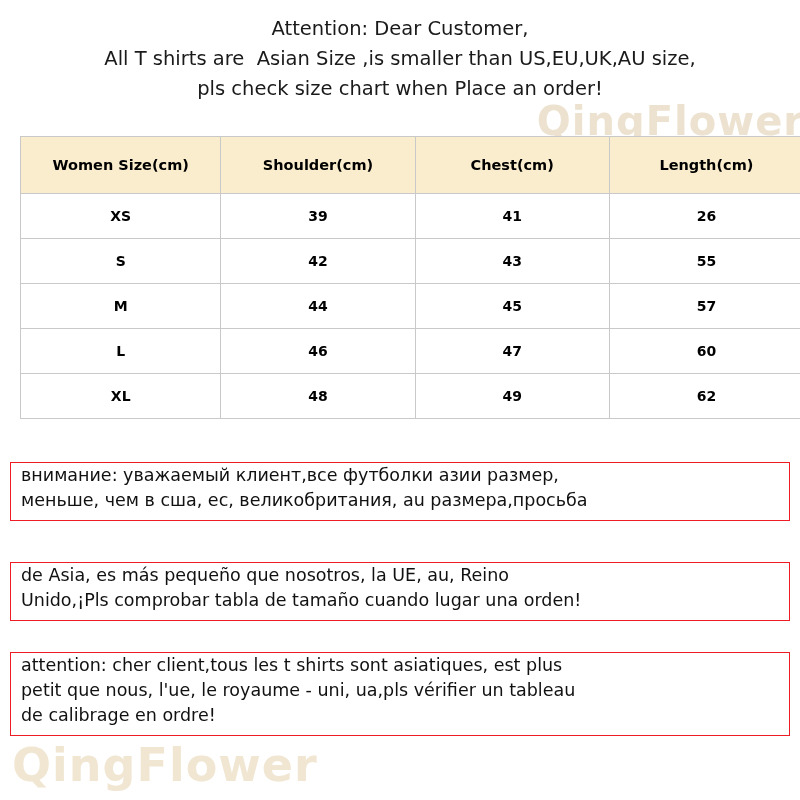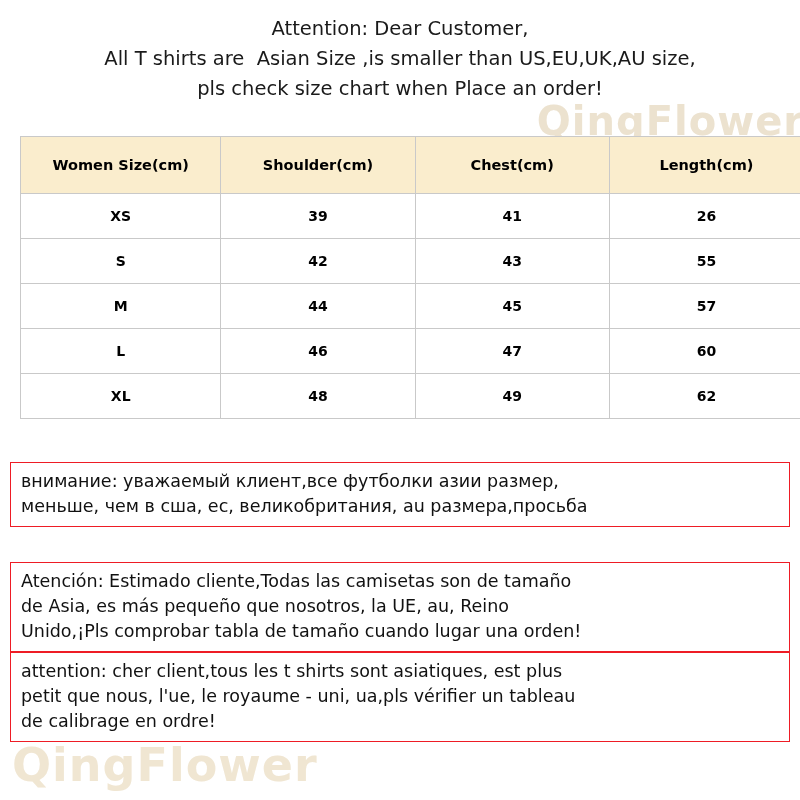--- a/index.html
+++ b/index.html
@@ -93,21 +93,21 @@
   }
 
   
   .trans-box {
     position: absolute;
     left: 10px;
     width: 780px;
     box-sizing: border-box;
     border: 1.5px solid #ee1c25;
     background: rgba(255,255,255,0.85);
-    padding: 6px 10px 7px 10px;
+    padding: 0 10px 7px 10px;
     z-index: 2;
   }
   .trans-line {
     font-size: 17.5px;
     line-height: 25px;
     color: #111111;
     white-space: pre;
   }
   #trans-ru { top: 462px; }
   #trans-es { top: 562px; }
@@ -168,21 +168,20 @@
       </tr>
     </tbody>
   </table>
 
   <div class="trans-box" id="trans-ru">
     <div class="trans-line">внимание: уважаемый клиент,все футболки азии размер,</div>
     <div class="trans-line">меньше, чем в сша, ес, великобритания, au размера,просьба</div>
   </div>
 
   <div class="trans-box" id="trans-es">
-    <div class="trans-line">Atención: Estimado cliente,Todas las camisetas son de tamaño</div>
     <div class="trans-line">de Asia, es más pequeño que nosotros, la UE, au, Reino</div>
     <div class="trans-line">Unido,¡Pls comprobar tabla de tamaño cuando lugar una orden!</div>
   </div>
 
   <div class="trans-box" id="trans-fr">
     <div class="trans-line">attention: cher client,tous les t shirts sont asiatiques, est plus</div>
     <div class="trans-line">petit que nous, l'ue, le royaume - uni, ua,pls vérifier un tableau</div>
     <div class="trans-line">de calibrage en ordre!</div>
   </div>
 

